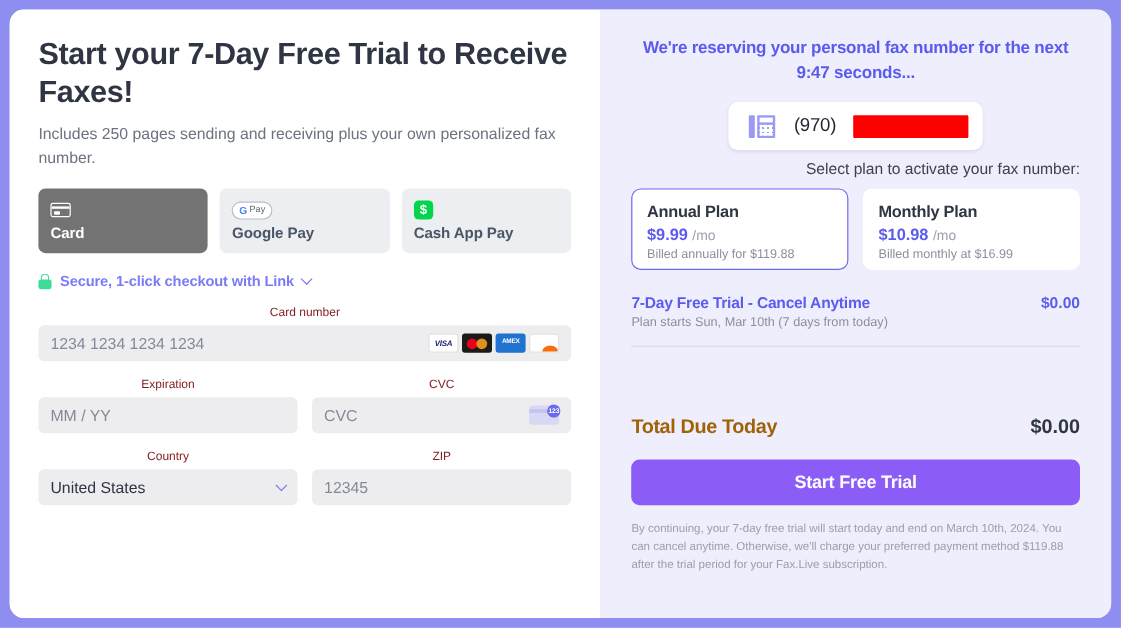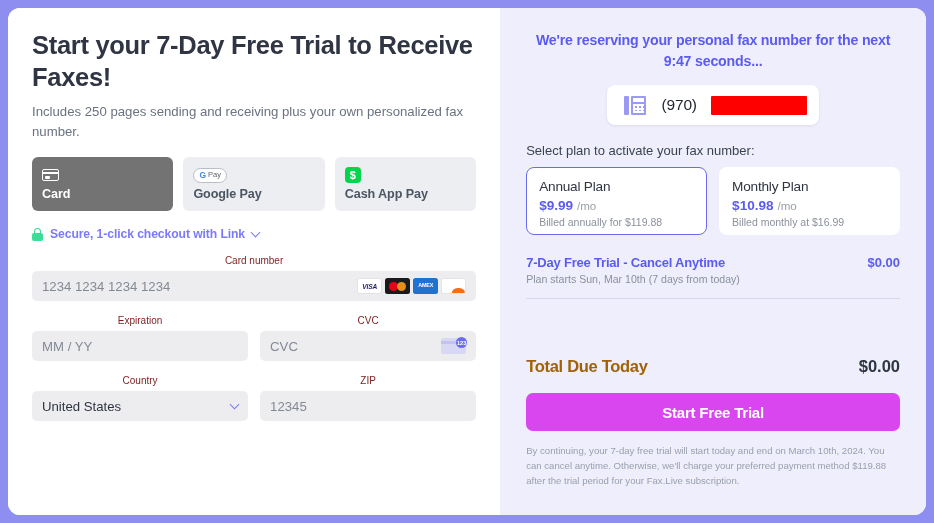--- a/index.html
+++ b/index.html
@@ -135,45 +135,45 @@
   .fax-icon { display:flex; align-items:center; gap:1.5px; }
   .fax-icon .bar { width:5px; height:19px; background:#9a9af5; border-radius:1px; }
   .fax-icon .pad { width:15px; height:19px; background:#9a9af5; border-radius:1px; position:relative; }
   .fax-icon .pad::before { content:""; position:absolute; left:2px; right:2px; top:2px; height:4px; background:#fff; }
   .fax-icon .pad::after { content:""; position:absolute; left:2px; right:2px; top:8px; bottom:2px;
     background:repeating-linear-gradient(to right,#fff 0 2px,transparent 2px 4px),
                repeating-linear-gradient(to bottom,#fff 0 2px,transparent 2px 3.6px); }
   .fax-code { font-size:15.5px; color:#1f2430; letter-spacing:-0.2px; }
   .redaction { width:96px; height:19px; background:#FF0000; margin-left:-2px; border-radius:1px; }
 
-  .select-plan-label { font-size:13px; color:#3c4350; margin-top:18px; }
+  .select-plan-label { font-size:13px; color:#3c4350; margin-top:8px;text-align:right; }
   .plans { display:flex; gap:12px; margin-top:9px; }
   .plan {
     flex:1; background:#fff; border-radius:8px; border:1.5px solid transparent;
     padding: 11px 12px 12px 12px; height:68px;
   }
   .plan.active { border-color:#6b6bf0; }
-  .plan-name { font-size:13.6px; font-weight:normal; color:#2f3542; letter-spacing:-0.2px; }
+  .plan-name { font-size:13.6px; font-weight:bold; color:#2f3542; letter-spacing:-0.2px; }
   .plan-price { margin-top:4px; font-size:13.6px; font-weight:bold; color:#5b5bf0; }
   .plan-price .per { font-size:11.6px; font-weight:normal; color:#9aa0ab; }
   .plan-note { margin-top:3px; font-size:10.5px; color:#8b919c; }
 
   .trial-row { display:flex; align-items:baseline; margin-top:20px; }
   .trial-title { font-size:13px; font-weight:bold; color:#5b5bf0; letter-spacing:-0.2px; }
   .trial-amt { margin-left:auto; font-size:13px; font-weight:bold; color:#5b5bf0; }
   .trial-sub { font-size:10.6px; color:#8b919c; margin-top:3px; }
   .divider { height:1px; background:#d6d6ee; margin-top:13px; }
 
   .total-row { display:flex; align-items:baseline; margin-top:12px; }
   .total-label { font-size:16.5px; font-weight:bold; color:#a16207; letter-spacing:-0.3px;margin-top:46px; }
   .total-amt { margin-left:auto; font-size:16.5px; font-weight:bold; color:#2f3542; }
 
   .cta {
     margin-top:17px; width:100%; height:38px;
-    background:#d946ef; border:none; border-radius:7px;
+    background:#8b5cf6; border:none; border-radius:7px;
     color:#fff; font-size:15px; font-weight:bold;
     font-family:"Liberation Sans", sans-serif; cursor:pointer;
     letter-spacing:-0.2px;
   }
   .fineprint { margin-top:13px; font-size:9.6px; color:#9a9fae; line-height:1.55; }
 </style>
 </head>
 <body>
 
 <div class="checkout-shell">

